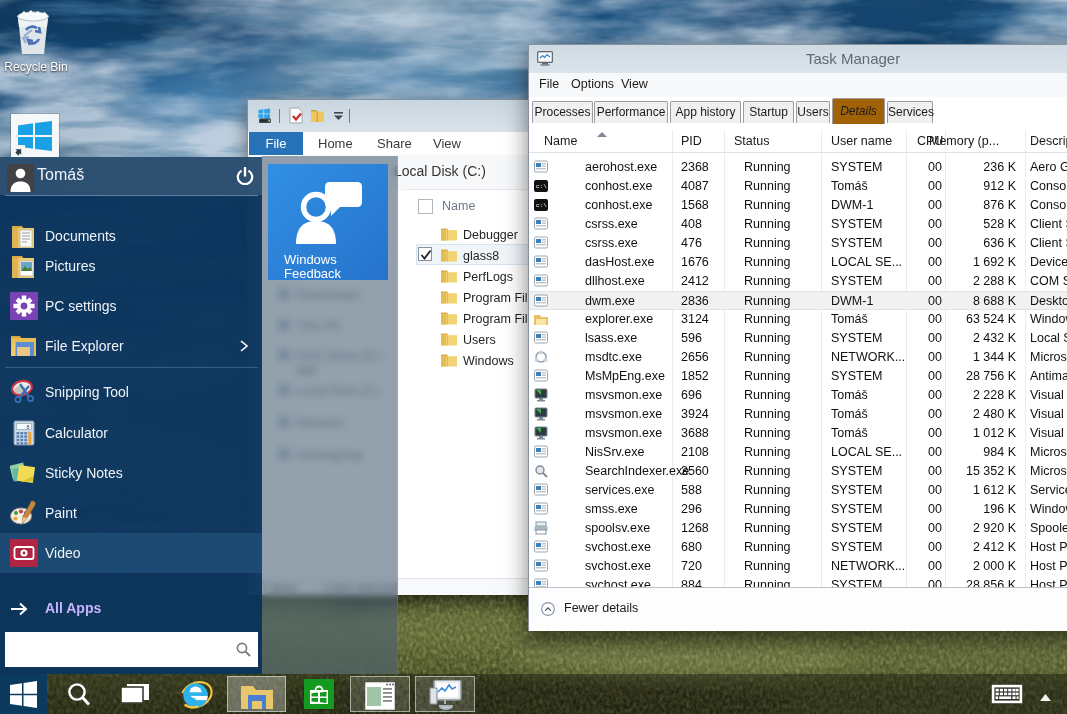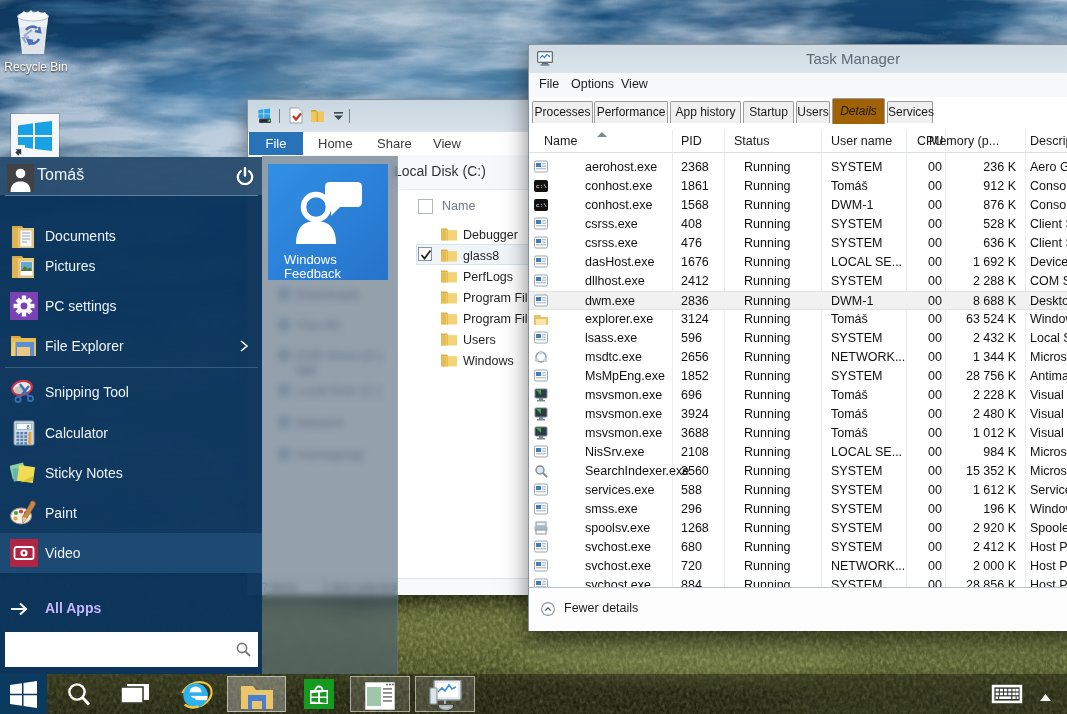--- a/index.html
+++ b/index.html
@@ -351,21 +351,21 @@
           <span class="c-cpu">00</span>
           <span class="c-mem">236 K</span>
           <span class="c-desc">Aero Gl</span>
         </div>
         <div class="tmrow" style="top:47px;">
           <svg class="rico" width="14" height="14" viewBox="0 0 14 14">
             <rect x="0" y="1" width="14" height="12" rx="2" fill="#111"></rect>
             <text x="2" y="9" font-size="6" fill="#fff" font-family="Liberation Mono">c:\</text>
           </svg>
           <span class="c-name">conhost.exe</span>
-          <span class="c-pid">1861</span>
+          <span class="c-pid">4087</span>
           <span class="c-status">Running</span>
           <span class="c-user">Tomáš</span>
           <span class="c-cpu">00</span>
           <span class="c-mem">912 K</span>
           <span class="c-desc">Console</span>
         </div>
         <div class="tmrow" style="top:66px;">
           <svg class="rico" width="14" height="14" viewBox="0 0 14 14">
             <rect x="0" y="1" width="14" height="12" rx="2" fill="#111"></rect>
             <text x="2" y="9" font-size="6" fill="#fff" font-family="Liberation Mono">c:\</text>

